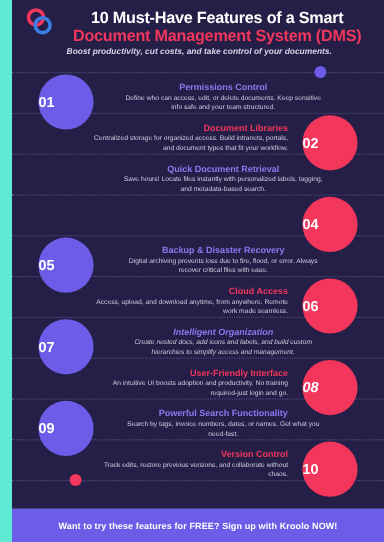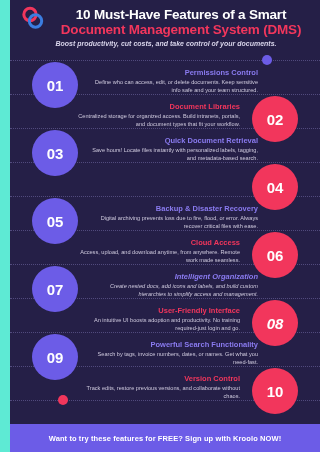--- a/index.html
+++ b/index.html
@@ -83,36 +83,35 @@
     height: 1px;
     border-top: 1px dotted #514a7d;
   }
   .bubble {
     position: absolute;
     width: 46px;
     height: 46px;
     border-radius: 50%;
     display: flex;
     align-items: center;
-    justify-content: center;
-    font-size: 15px;
+    font-size: 12px;
     font-weight: bold;
     color: #ffffff;
     z-index: 3;
   }
   .bubble.purple { background: #6c5ce7; }
   .bubble.pink   { background: #f2365c; }
   .bubble.left   { left: 22px; }
   .bubble.right  { left: 242px; }
   .txt {
     position: absolute;
     width: 168px;
     z-index: 2;
   }
-  .txt.left  { left: 80px;  text-align: right; }
+  .txt.left  { left: 92px;  text-align: center; }
   .txt.right { left: 62px;  text-align: right; }
   .f-title {
     font-size: 7.5px;
     font-weight: bold;
     line-height: 10px;
     margin-bottom: 1px;
   }
   .f-title.purple { color: #8a7bf0; }
   .f-title.pink   { color: #f2365c; }
   .f-desc {
@@ -186,23 +185,20 @@
         <span>02</span>
       </div>
       <div class="txt right" style="top:8px;">
         <div class="f-title pink">Document Libraries</div>
         <div class="f-desc">Centralized storage for organized access. Build intranets, portals, and document types that fit your workflow.</div>
       </div>
     </div>
 
     <div class="row" style="top:128px;">
       <div class="dots" style="top:0px;"></div>
-      <div class="bubble purple left" style="top:2px;">
-        <span>03</span>
-      </div>
       <div class="txt left" style="top:8px;">
         <div class="f-title purple">Quick Document Retrieval</div>
         <div class="f-desc">Save hours! Locate files instantly with personalized labels, tagging, and metadata-based search.</div>
       </div>
     </div>
 
     <div class="row" style="top:162px;">
       <div class="dots" style="top:0px;"></div>
       <div class="bubble pink right" style="top:2px;">
         <span>04</span>

